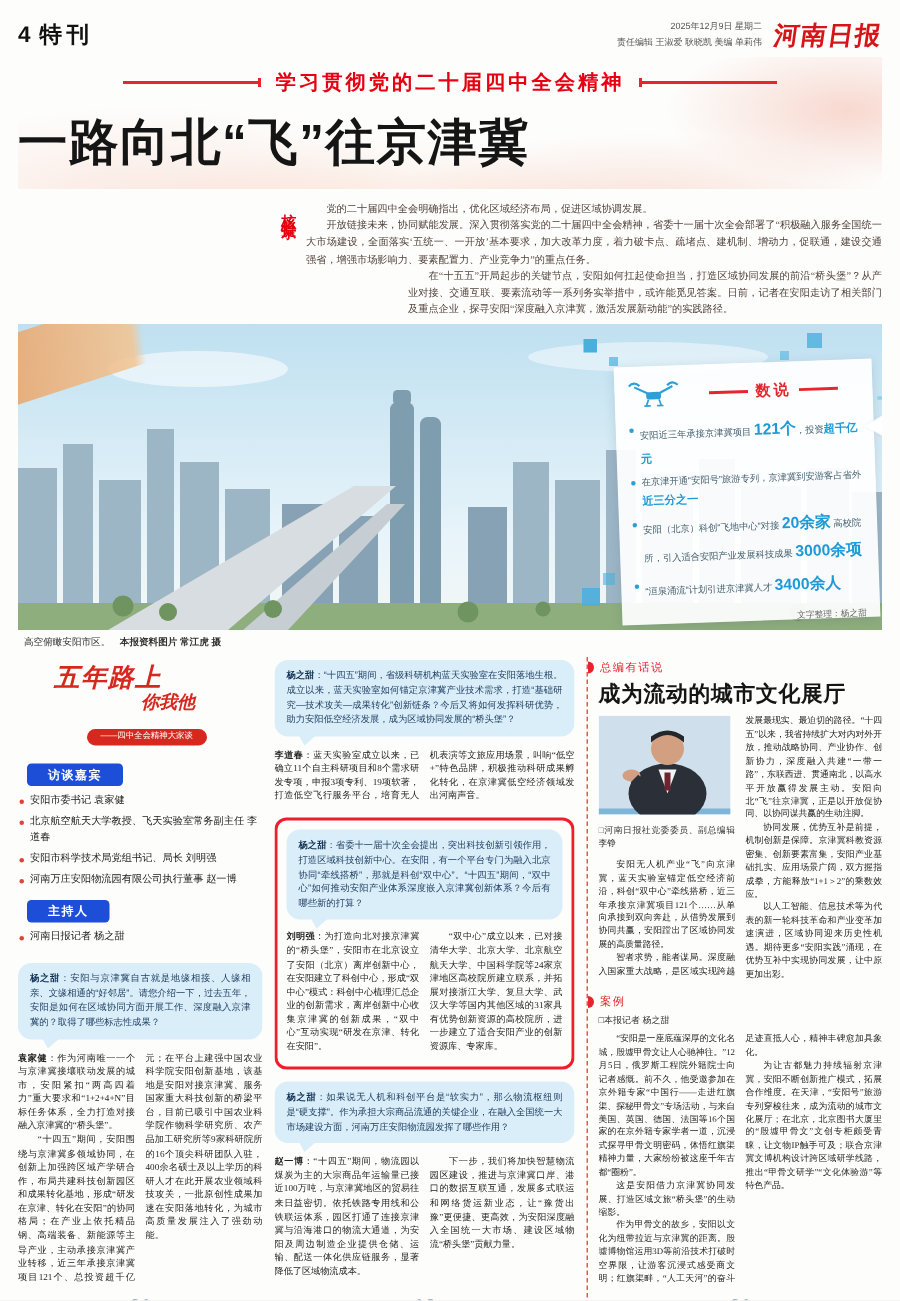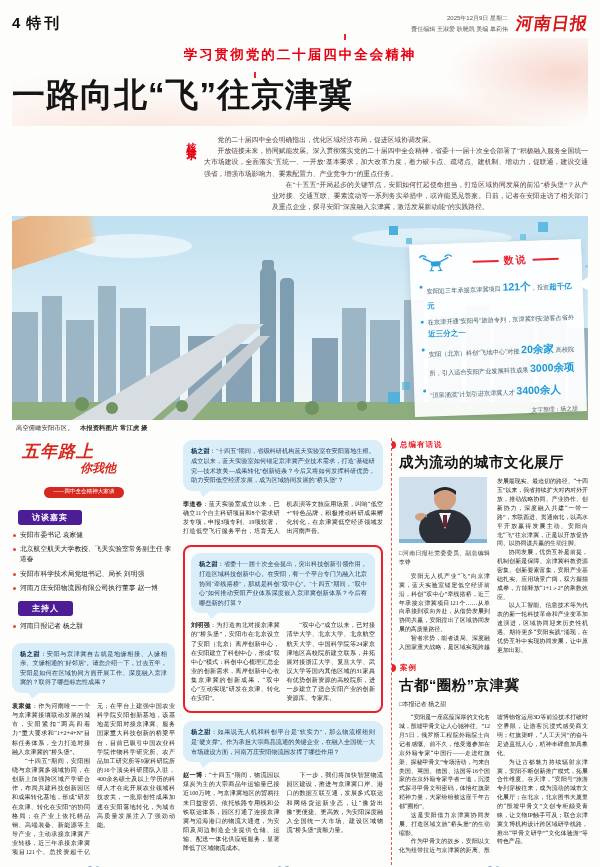--- a/index.html
+++ b/index.html
@@ -17,21 +17,21 @@
   .masthead { font-family:"Liberation Serif","DejaVu Serif",serif; font-size:17px; font-weight:900;
               color:#d61518; transform:skewX(-8deg); letter-spacing:1px; }
 
   
   .banner-art { padding:6px 0 8px;
     background:
       radial-gradient(55% 130% at 15% 115%, rgba(240,150,120,.22), transparent 60%),
       radial-gradient(45% 110% at 42% 130%, rgba(246,184,150,.30), transparent 65%),
       radial-gradient(50% 95% at 72% 115%, rgba(238,142,110,.26), transparent 60%),
       radial-gradient(30% 80% at 96% 40%, rgba(233,122,92,.28), transparent 70%); }
-  .slogan-row { display:flex; align-items:center; justify-content:center; gap:10px; height:22px;flex-direction:column; }
+  .slogan-row { display:flex; align-items:center; justify-content:center; gap:10px; height:22px; }
   .slogan-line { width:92px; height:2px; background:#e8242c; position:relative; }
   .slogan-line.l::after, .slogan-line.r::before { content:""; position:absolute; top:-2px; width:2px; height:6px; background:#e8242c; }
   .slogan-line.l::after { right:0; } .slogan-line.r::before { left:0; }
   .slogan { color:#e60012; font-size:13.5px; font-weight:900; letter-spacing:2px; white-space:nowrap; }
   .headline { text-align:left; font-size:33px; font-weight:900; color:#151515; letter-spacing:1px; margin-top:7px; }
 
   
   .core { display:flex; gap:8px; margin:8px 0 2px 170px; }
   .core-label { writing-mode:vertical-rl; text-orientation:upright; color:#e60012; font-weight:900;
                 font-size:10px; letter-spacing:3px; line-height:1; flex:0 0 14px; height:62px; }
@@ -69,26 +69,26 @@
                 border-right:12px solid #fff; filter:drop-shadow(0 0 1px rgba(0,0,0,.08)); }
   .caption { font-size:6.4px; color:#333; margin:4px 0 0 4px; }
   .caption b { font-weight:bold; }
 
   
   .content { display:grid; grid-template-columns:163px 200px 197px; column-gap:8px;
              height:432px; margin-top:5px; }
   .col { display:flex; flex-direction:column; overflow:hidden; min-height:0; }
 
   
-  .badge { margin:2px 0 8px 10px; color:#d6281e; }
+  .badge { margin:2px 0 8px 24px; color:#d6281e; }
   .badge .b1 { font-size:17px; font-weight:900; font-style:italic; letter-spacing:1px; }
   .badge .b2 { font-size:12px; font-weight:900; font-style:italic; margin:-3px 0 2px 58px; }
   .badge .b3 { display:inline-block; background:#d6281e; color:#fff; font-size:5.6px;
                padding:1.5px 9px; border-radius:7px; margin-left:22px; }
-  .pill { display:inline-block; align-self:flex-start; background:#4c1d95; color:#fff; font-size:8px;
+  .pill { display:inline-block; align-self:flex-start; background:#1d4ed8; color:#fff; font-size:8px;
           font-weight:bold; letter-spacing:1px; padding:2px 14px; border-radius:3px; margin:4px 0 5px 6px; }
   .guests p, .host-line p { position:relative; font-size:6.8px; line-height:1.55; color:#222;
           padding-left:8px; margin-bottom:3.5px; }
   .guests p::before, .host-line p::before { content:""; position:absolute; left:1px; top:4px;
           width:3px; height:3px; border-radius:50%; background:#e34234; }
 
   
   .bubble { position:relative; background:#d9eef9; border-radius:9px; padding:6px 8px;
             font-size:6.2px; line-height:1.55; color:#1b3a5e; text-align:justify; margin:8px 0 9px; }
   .bubble b { color:#0f2f52; }
@@ -107,21 +107,21 @@
   .a3 { height:84px; }
   .a4 { flex:1 1 auto; min-height:0; }
 
   .red-box { border:2.5px solid #f01e2c; border-radius:8px; padding:4px 6px 6px; margin:2px 0 6px; }
   .red-box .bubble { margin:2px 0 8px; }
 
   
   .rcol { border-left:1.5px dashed #e8554d; padding-left:7px; }
   .sec-label { display:flex; align-items:center; gap:4px; margin:2px 0 3px -11px; }
   .sec-icon { width:8px; height:8px; background:#e8232d; border-radius:0 50% 50% 0; }
-  .sec-label span { color:#e8232d; font-size:7.5px; font-weight:bold; letter-spacing:1px; }
+  .sec-label span { color:#e8232d; font-size:7.5px; font-weight:normal; letter-spacing:1px; }
   .sec-title { font-size:14.5px; font-weight:900; color:#151515; letter-spacing:.5px; margin-bottom:5px; }
   .ed-body { column-count:2; column-gap:7px; column-fill:auto; height:178px; overflow:hidden;
              font-family:"Liberation Serif","DejaVu Serif",serif; font-size:5.9px; line-height:1.5;
              color:#242424; text-align:justify; }
   .ed-body p, .case-body p { text-indent:2em; }
   .ed-photo { width:88px; height:66px; margin-bottom:2px; }
   .ed-byline { font-size:5.9px; color:#333; margin:1px 0 5px; break-after:avoid; }
   .case-sec { margin-top:6px; display:flex; flex-direction:column; flex:1; min-height:0; }
   .case-byline { font-size:6px; color:#333; margin-bottom:4px; }
   .case-body { column-count:2; column-gap:7px; column-fill:auto; flex:1; min-height:0; overflow:hidden;
@@ -351,21 +351,20 @@
             <p>协同发展，优势互补是前提，机制创新是保障。京津冀科教资源密集、创新要素富集，安阳产业基础扎实、应用场景广阔，双方握指成拳，方能释放“1+1＞2”的乘数效应。</p>
             <p>以人工智能、信息技术等为代表的新一轮科技革命和产业变革加速演进，区域协同迎来历史性机遇。期待更多“安阳实践”涌现，在优势互补中实现协同发展，让中原更加出彩。</p>
           </div>
       </div>
 
       <div class="case-sec">
         <div class="sec-label">
           <div class="sec-icon"></div>
           <span>案例</span>
         </div>
-        <div class="sec-title">古都“圈粉”京津冀</div>
         <div class="case-byline">□本报记者 杨之甜</div>
         <div class="case-body">
             <p>“安阳是一座底蕴深厚的文化名城，殷墟甲骨文让人心驰神往。”12月5日，俄罗斯工程院外籍院士向记者感慨。前不久，他受邀参加在京外籍专家“中国行——走进红旗渠、探秘甲骨文”专场活动，与来自美国、英国、德国、法国等16个国家的在京外籍专家学者一道，沉浸式探寻甲骨文明密码，体悟红旗渠精神力量，大家纷纷被这座千年古都“圈粉”。</p>
             <p>这是安阳借力京津冀协同发展、打造区域文旅“桥头堡”的生动缩影。</p>
             <p>作为甲骨文的故乡，安阳以文化为纽带拉近与京津冀的距离。殷墟博物馆运用3D等前沿技术打破时空界限，让游客沉浸式感受商文明；红旗渠畔，“人工天河”的奋斗足迹直抵人心，精神丰碑愈加具象化。</p>
             <p>为让古都魅力持续辐射京津冀，安阳不断创新推广模式，拓展合作维度。在天津，“安阳号”旅游专列穿梭往来，成为流动的城市文化展厅；在北京，北京图书大厦里的“殷墟甲骨文”文创专柜颇受青睐，让文物IP触手可及；联合京津冀文博机构设计跨区域研学线路，推出“甲骨文研学”“文化体验游”等特色产品。</p>
           </div>
         <div class="dots">
             <i></i>
             <i></i>

